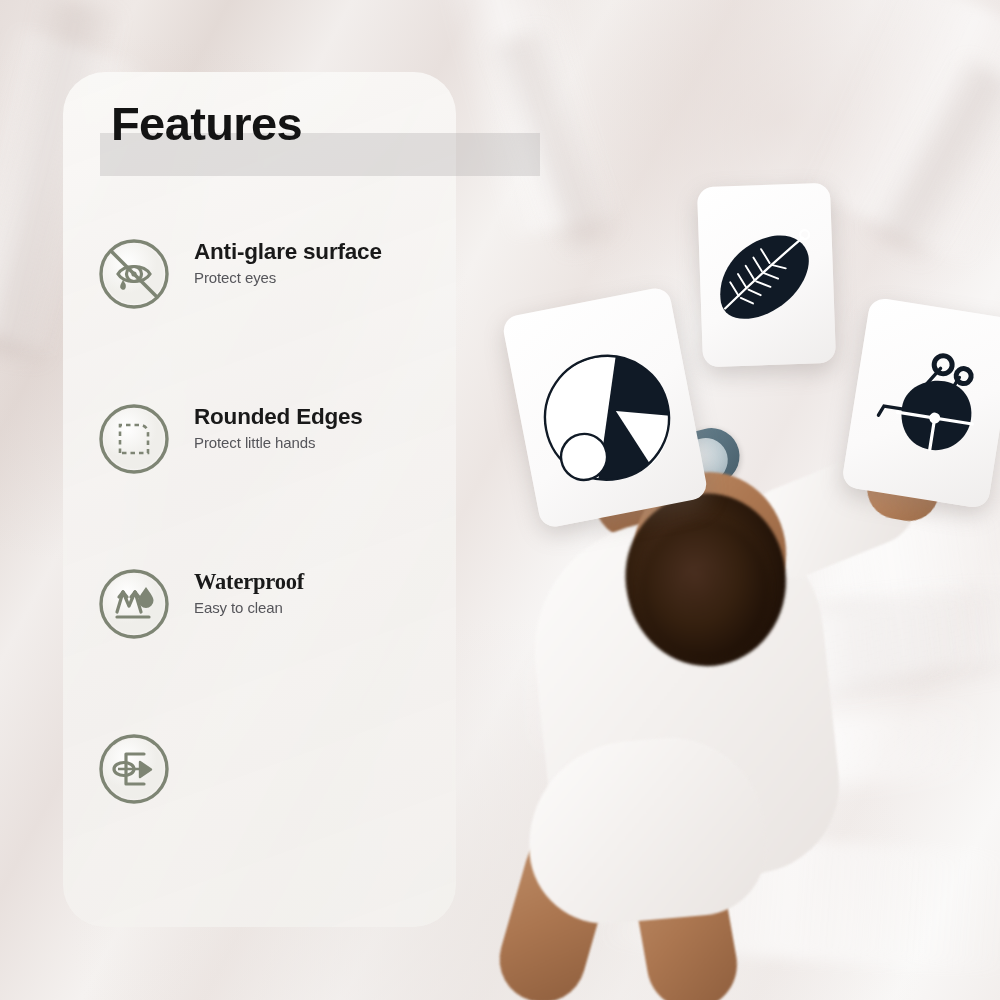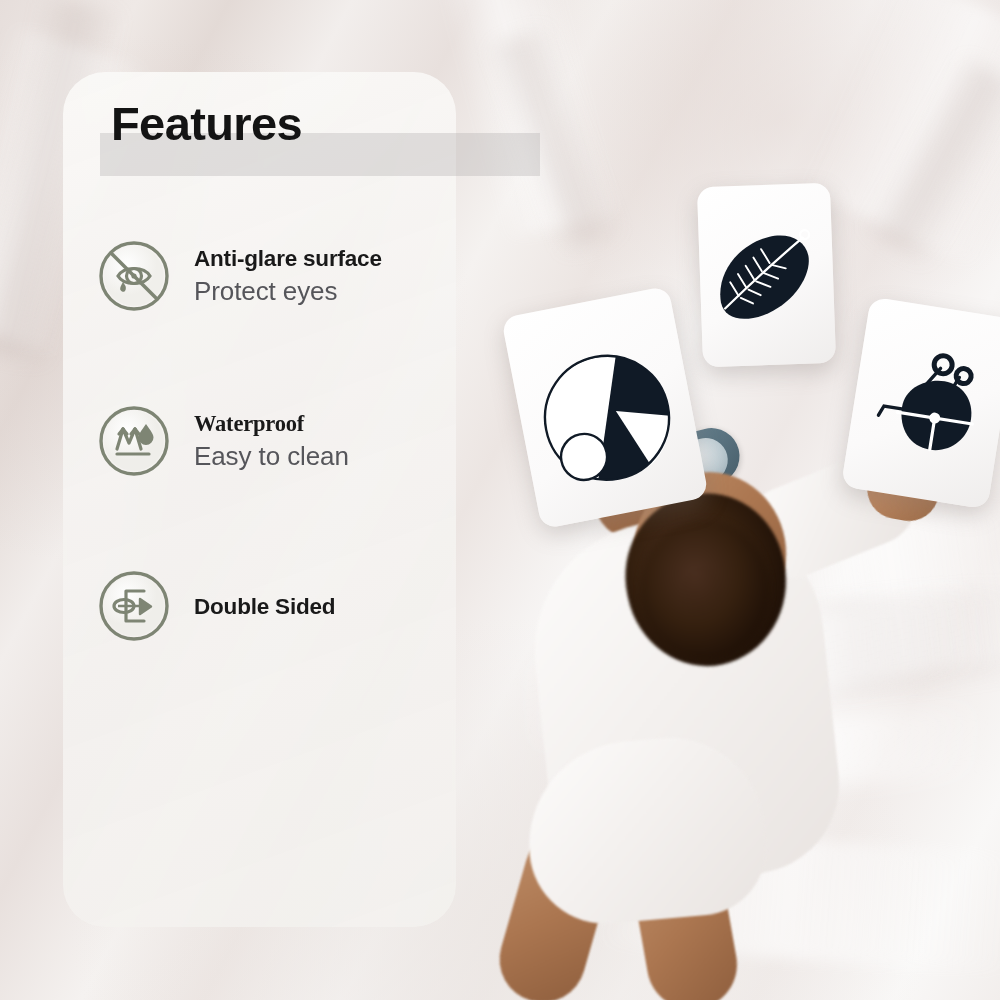--- a/index.html
+++ b/index.html
@@ -122,21 +122,21 @@
 
   .feature-list {
     position: absolute;
     left: 96px;
     top: 236px;
     width: 370px;
   }
 
   .feature-row {
     display: flex;
-    align-items: center;
+    align-items: flex-start;
     gap: 22px;
     height: 80px;
     margin-bottom: 85px;
   }
 
   .feature-icon {
     flex: 0 0 auto;
     width: 76px;
     height: 76px;
   }
@@ -146,21 +146,21 @@
 
   .feature-title {
     font-size: 22.5px;
     font-weight: 700;
     color: #191919;
     letter-spacing: -0.2px;
     line-height: 1.25;
     white-space: nowrap;
   }
   .feature-sub {
-    font-size: 26px;
+    font-size: 15px;
     font-weight: 400;
     color: #55555a;
     letter-spacing: -0.1px;
     line-height: 1.3;
     margin-top: 2px;
     white-space: nowrap;
   }
 </style>
 </head>
 <body>
@@ -282,20 +282,39 @@
           <path d="M 27 44 C 24 49 23 52 26 53.5 C 29 55 30.5 51.5 29.5 48 Z" fill="#7e8574"></path>
           <path d="M 16.5 16.5 L 59.5 59.5" stroke="#7e8574" stroke-width="3.6" stroke-linecap="round"></path>
         </svg>
       </span>
       <span class="feature-text">
         <span class="feature-title" style="display:block;">Anti-glare surface</span>
         <span class="feature-sub" style="display:block;">Protect eyes</span>
       </span>
     </div>
 
+    <div class="feature-row">
+      <span class="feature-icon">
+        <svg viewBox="0 0 76 76">
+          <circle cx="38" cy="38" r="30" fill="url(#g2)"></circle>
+          <defs>
+            <radialGradient id="g2" cx="38%" cy="32%">
+              <stop offset="0%" stop-color="#ffffff"></stop>
+              <stop offset="100%" stop-color="#efeeea"></stop>
+            </radialGradient>
+          </defs>
+          <circle cx="38" cy="38" r="33" fill="none" stroke="#7e8574" stroke-width="3.4"></circle>
+          <path d="M 24 52 L 24 24 L 44 24 A 8 8 0 0 1 52 32 L 52 52 Z" fill="none" stroke="#7e8574" stroke-width="2.6" stroke-dasharray="4.5 4"></path>
+        </svg>
+      </span>
+      <span class="feature-text">
+        <span class="feature-title" style="display:block;">Rounded Edges</span>
+        <span class="feature-sub" style="display:block;">Protect little hands</span>
+      </span>
+    </div>
 
     <div class="feature-row">
       <span class="feature-icon">
         <svg viewBox="0 0 76 76">
           <circle cx="38" cy="38" r="30" fill="url(#g3)"></circle>
           <defs>
             <radialGradient id="g3" cx="38%" cy="32%">
               <stop offset="0%" stop-color="#ffffff"></stop>
               <stop offset="100%" stop-color="#efeeea"></stop>
             </radialGradient>
@@ -330,18 +349,17 @@
               <stop offset="100%" stop-color="#efeeea"></stop>
             </radialGradient>
           </defs>
           <circle cx="38" cy="38" r="33" fill="none" stroke="#7e8574" stroke-width="3.4"></circle>
           <path d="M 48 23 L 30 23 L 30 53 L 48 53" fill="none" stroke="#7e8574" stroke-width="3.2" stroke-linecap="round" stroke-linejoin="round"></path>
           <ellipse cx="28" cy="38" rx="10" ry="6.5" fill="none" stroke="#7e8574" stroke-width="3.2"></ellipse>
           <path d="M 22 38 L 44 38 L 44 31 L 55 38.5 L 44 46 L 44 38" fill="#7e8574" stroke="#7e8574" stroke-width="2.4" stroke-linejoin="round"></path>
         </svg>
       </span>
       <span class="feature-text">
-        <span class="feature-title" style="display:block;">Double Sided</span>
       </span>
     </div>
 
   </div>
 </div>
 
 </body></html>

